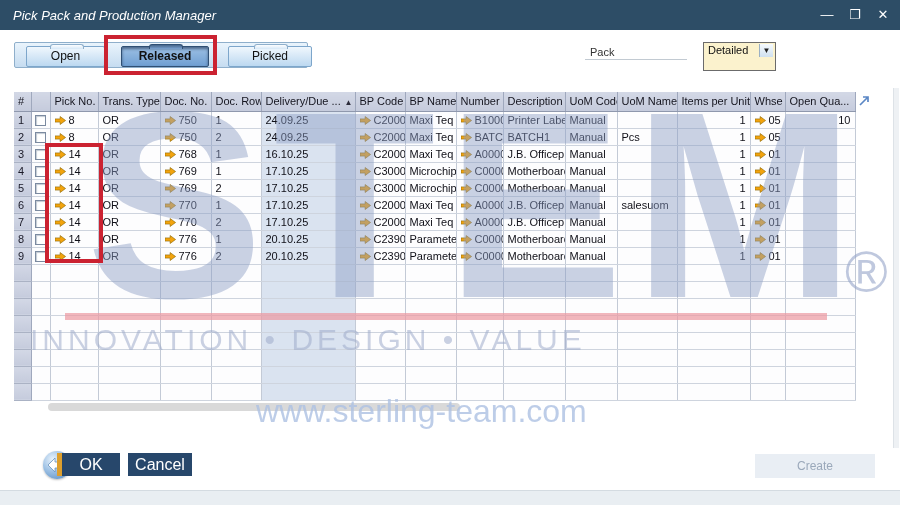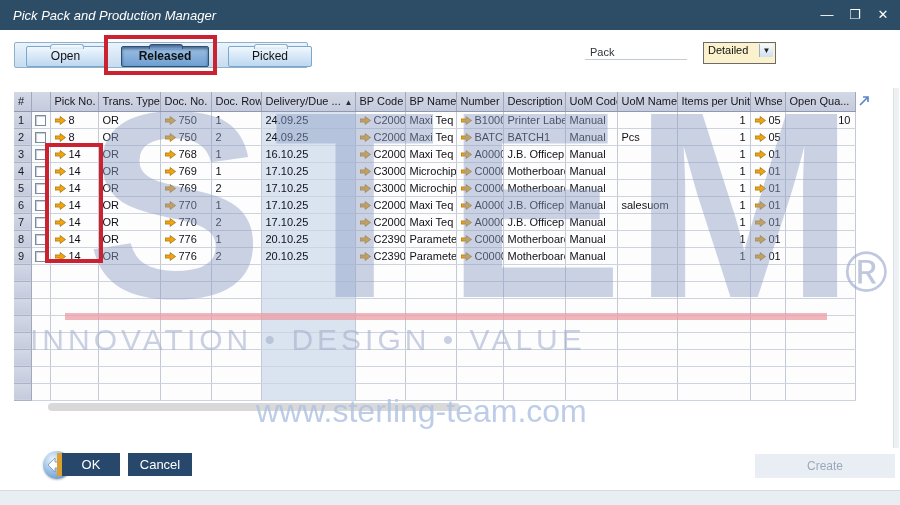--- a/index.html
+++ b/index.html
@@ -22,21 +22,21 @@
     background:linear-gradient(#fdfeff,#d6e8f7); border:1px solid #8fafcb; border-bottom:none; border-radius:3px 3px 0 0; }
   .tab.selected { background:linear-gradient(#9dc0e4,#6f9fd2); border-color:#2f4f73; box-shadow:inset 0 2px 3px rgba(10,30,60,.55); font-weight:bold; }
   .tab.selected::before { background:linear-gradient(#46658a,#7ba3d2); border-color:#2f4f73; }
   .tab-open { left:11px; width:79px; }
   .tab-released { left:106px; width:88px; }
   .tab-picked { left:199px; width:84px; left:213px; }
 
   
   .view-label { position:absolute; left:590px; top:46px; font-size:11px; color:#333; }
   .view-field { position:absolute; left:585px; top:43px; width:102px; height:17px; border-bottom:1px solid #c2cad2; }
-  .view-dd { position:absolute; left:703px; top:42px; width:73px; height:22px; background:#fbf2cd; border:1px solid #6b6b6b;
+  .view-dd { position:absolute; left:703px; top:42px; width:73px; height:29px; background:#fbf2cd; border:1px solid #6b6b6b;
     font-size:11px; color:#111; line-height:15px; padding-left:4px; cursor:pointer; }
   .view-dd .dd-arrow { position:absolute; right:2px; top:1px; width:14px; height:13px; text-align:center; font-size:8px; line-height:13px;
     color:#222; background:linear-gradient(#f6fafd,#cfe0ef); border-left:1px solid #9ab0c4; }
 
   
   .grid-wrap { position:absolute; left:14px; top:92px; width:842px; }
   table { border-collapse:collapse; table-layout:fixed; width:841px; font-size:11px; }
   th { height:19px; background:linear-gradient(#d3d8e6,#c5cbdc); border-right:1px solid #9fa8bd; border-bottom:1px solid #8f98ad;
       font-weight:normal; color:#15151f; text-align:left; padding:0 2px 0 4px; white-space:nowrap; overflow:hidden; cursor:pointer; }
   th.sorted .sort-glyph { float:right; font-size:8px; color:#2b2b3a; margin-top:3px; }
@@ -68,25 +68,25 @@
 
   
   .hscroll-thumb { position:absolute; left:48px; top:403px; width:412px; height:8px; background:#d9d9d9; border-radius:4px; cursor:pointer; }
   .vscroll { position:absolute; left:893px; top:88px; width:6px; height:360px; background:#eef1f4; border-left:1px solid #dde2e7; cursor:pointer; }
 
   
   .back-circle { position:absolute; left:43px; top:451px; width:28px; height:28px; border-radius:50%; cursor:pointer;
       background:radial-gradient(circle at 35% 30%, #eaf4fd, #9cc0e4 45%, #4f84ba); box-shadow:0 1px 2px rgba(0,0,0,.25); }
   .back-circle svg { position:absolute; left:5px; top:7px; }
   .ok-stripe { position:absolute; left:57px; top:453px; width:5px; height:23px; background:#dd9f2e; }
-  .btn-navy { position:absolute; top:453px; height:23px; background:#27476b; color:#fff; font-size:13px;
+  .btn-navy { position:absolute; top:453px; height:23px; background:#27476b; color:#fff; font-size:16px;
       border:none; text-align:center; line-height:23px; cursor:pointer; }
   .btn-ok { left:62px; width:58px; }
   .btn-cancel { left:128px; width:64px; }
-  .btn-create { position:absolute; left:755px; top:454px; width:140px; height:24px; background:#e9eef4;
+  .btn-create { position:absolute; left:755px; top:454px; width:120px; height:24px; background:#e9eef4;
       color:#9aa8ba; font-size:12px; text-align:center; line-height:24px; cursor:default; }
   .footer { position:absolute; left:0; top:490px; width:900px; height:15px; background:#e9eef2; border-top:1px solid #d4dbe1; }
 </style>
 </head>
 <body>
 
 <div class="titlebar">
   <span class="title">Pick Pack and Production Manager</span>
   <div class="win-controls">
     <span class="win-btn">—</span>

